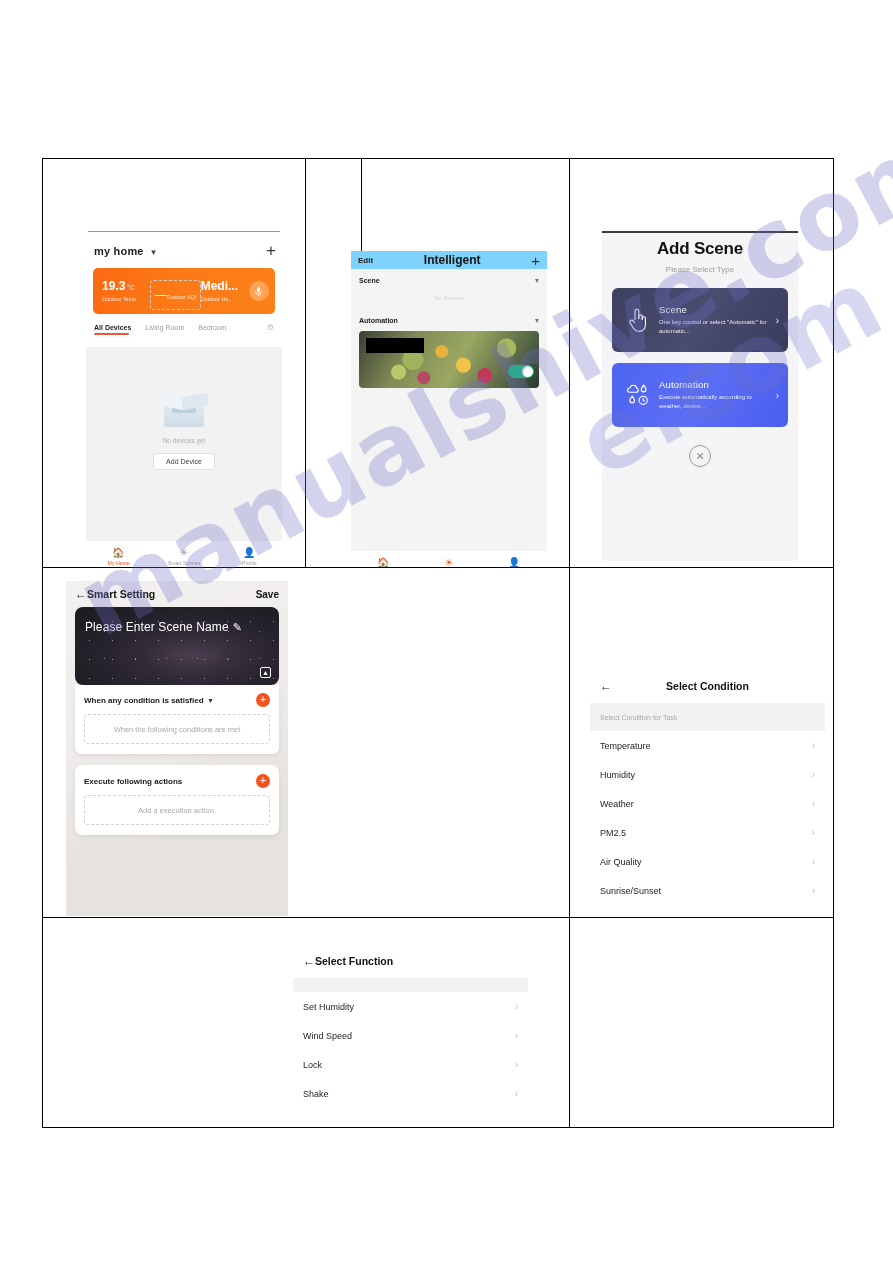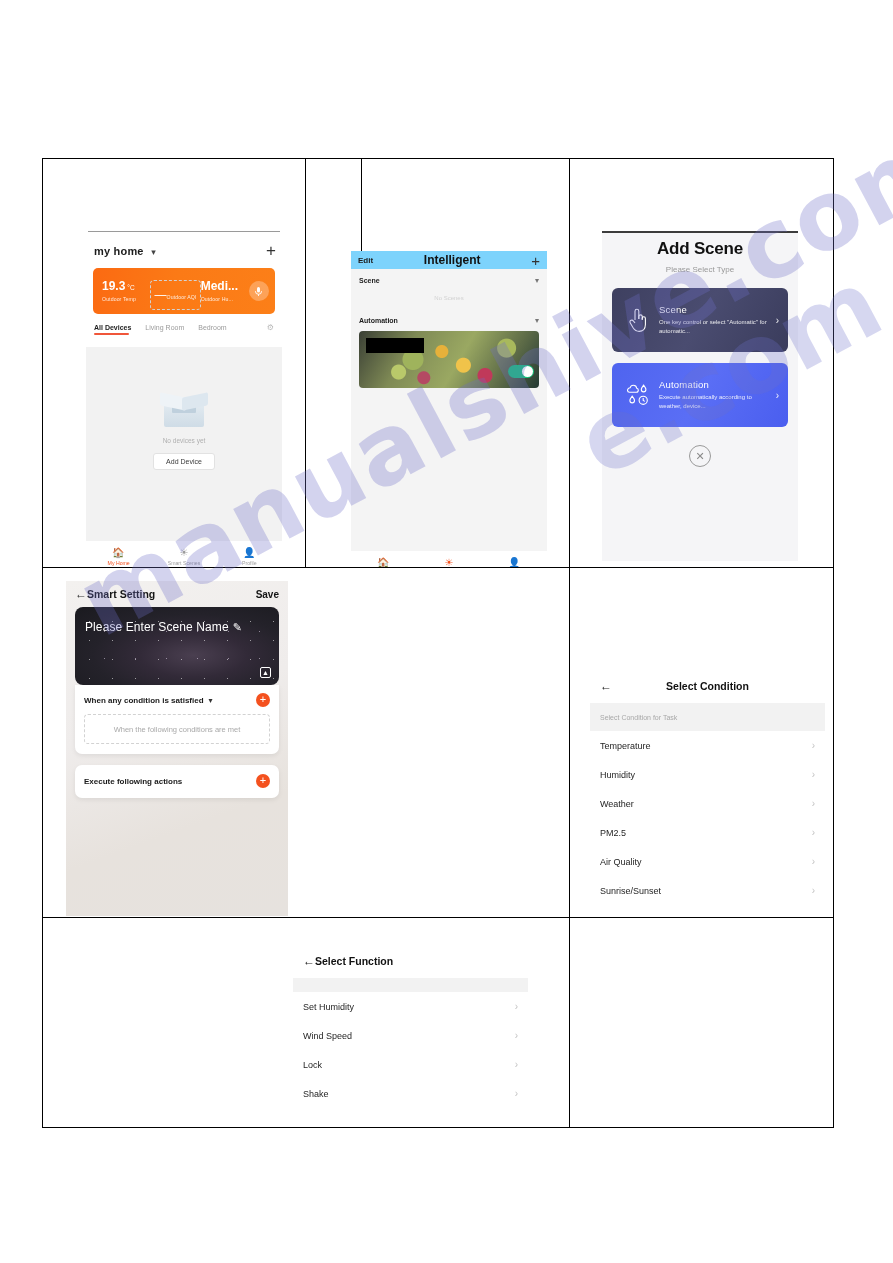--- a/index.html
+++ b/index.html
@@ -370,20 +370,21 @@
             <span class="addbtn">+</span>
           </div>
           <div class="dash">When the following conditions are met</div>
         </div>
 
         <div class="card2">
           <div class="rowhdr">
             <span class="rl">Execute following actions</span>
             <span class="addbtn">+</span>
           </div>
+          <div class="dash">Add a execution action.</div>
         </div>
       </div>
     </div>
 
     <div class="cell c-r2c3">
       <div class="phone p5">
         <div class="hdr">
           <div class="back">←</div>
           <div class="ttl">Select Condition</div>
         </div>

